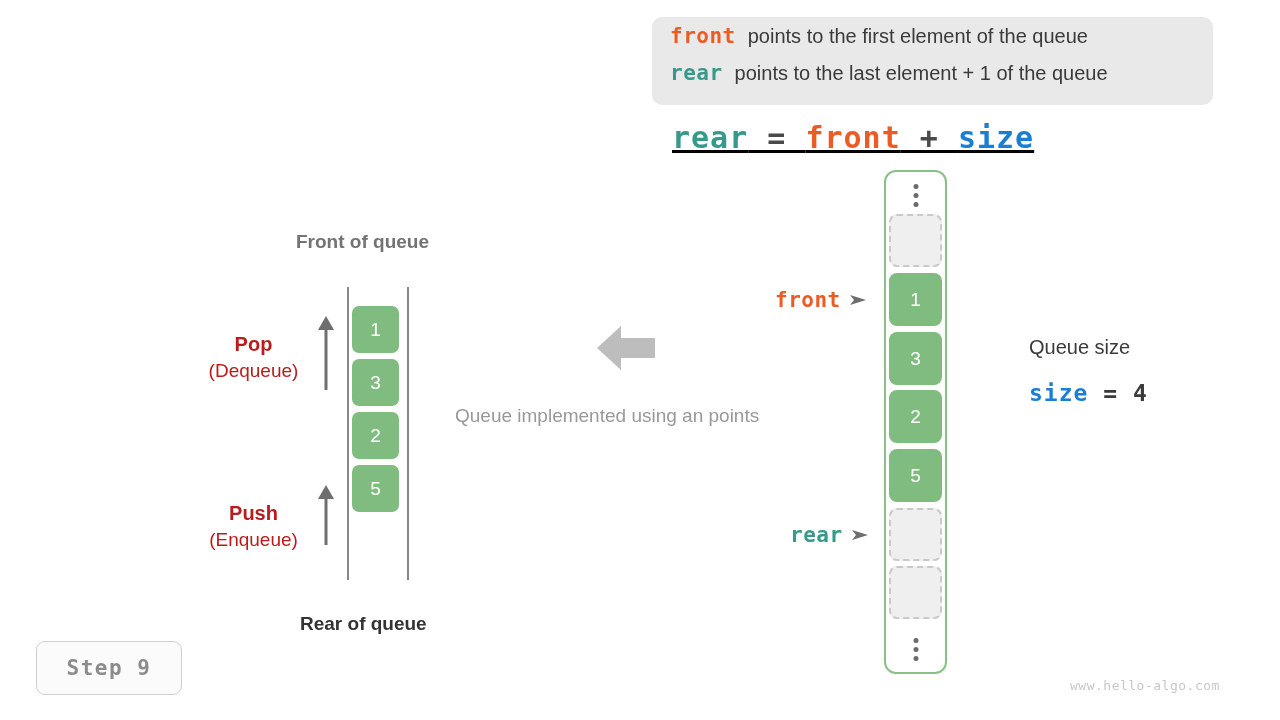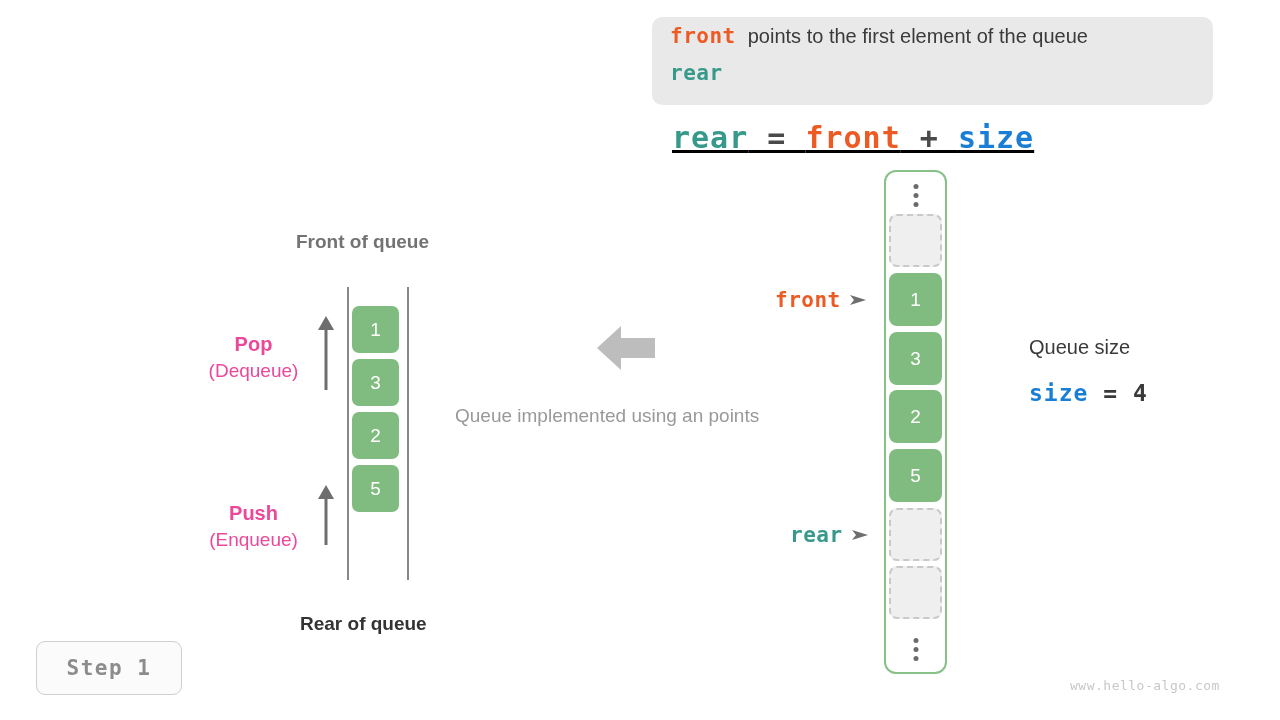--- a/index.html
+++ b/index.html
@@ -51,21 +51,21 @@
   #rail-left{left:347px; top:287px; height:293px;}
   #rail-right{left:407px; top:287px; height:293px;}
 
   .lq-cell{
     left:352px; width:47px; height:47px;
     background:#80bc80; border-radius:7px;
     color:#ffffff; font-size:19px;
     display:flex; align-items:center; justify-content:center;
   }
 
-  .op-label{ text-align:center; color:#ec4899; }
+  .op-label{ text-align:center; color:#b91c1c; }
   .op-label .strong{ font-size:20px; font-weight:bold; display:block; }
   .op-label .paren{ font-size:19px; display:block; margin-top:4px; }
   #pop-label{ left:186px; top:333px; width:135px; }
   #push-label{ left:186px; top:502px; width:135px;text-align:center; }
 
   .up-arrow{ width:18px; }
   #pop-arrow{ left:317px; top:316px; }
   #push-arrow{ left:317px; top:485px; }
 
   
@@ -132,20 +132,21 @@
 </head>
 <body>
 
 <div class="abs" id="legend-box">
   <div class="legend-row">
     <span class="kw kw-front">front</span>
     <span class="txt">points to the first element of the queue</span>
   </div>
   <div class="legend-row">
     <span class="kw kw-rear">rear</span>
+    <span class="txt">points to the last element + 1 of the queue</span>
   </div>
 </div>
 
 <div class="abs" id="formula"><span class="kw-rear">rear</span><span class="op"> = </span><span class="kw-front">front</span><span class="op"> + </span><span class="kw-size">size</span></div>
 
 <div class="abs" id="front-of-queue-label">Front of queue</div>
 
 <div class="abs rail" id="rail-left"></div>
 <div class="abs rail" id="rail-right"></div>
 
@@ -220,14 +221,14 @@
   <span class="tri">
     <svg width="16" height="12" viewBox="0 0 16 12">
         <polygon points="0,1 16,6 0,11 4,6" fill="#6e6e6e"></polygon>
       </svg>
   </span>
 </div>
 
 <div class="abs" id="queue-size-label">Queue size</div>
 <div class="abs" id="size-expr"><span class="kw-size">size</span><span class="op"> = </span><span class="op">4</span></div>
 
-<div class="abs" id="step-badge">Step 1</div>
+<div class="abs" id="step-badge">Step 9</div>
 <div class="abs" id="watermark">www.hello-algo.com</div>
 
 </body></html>

